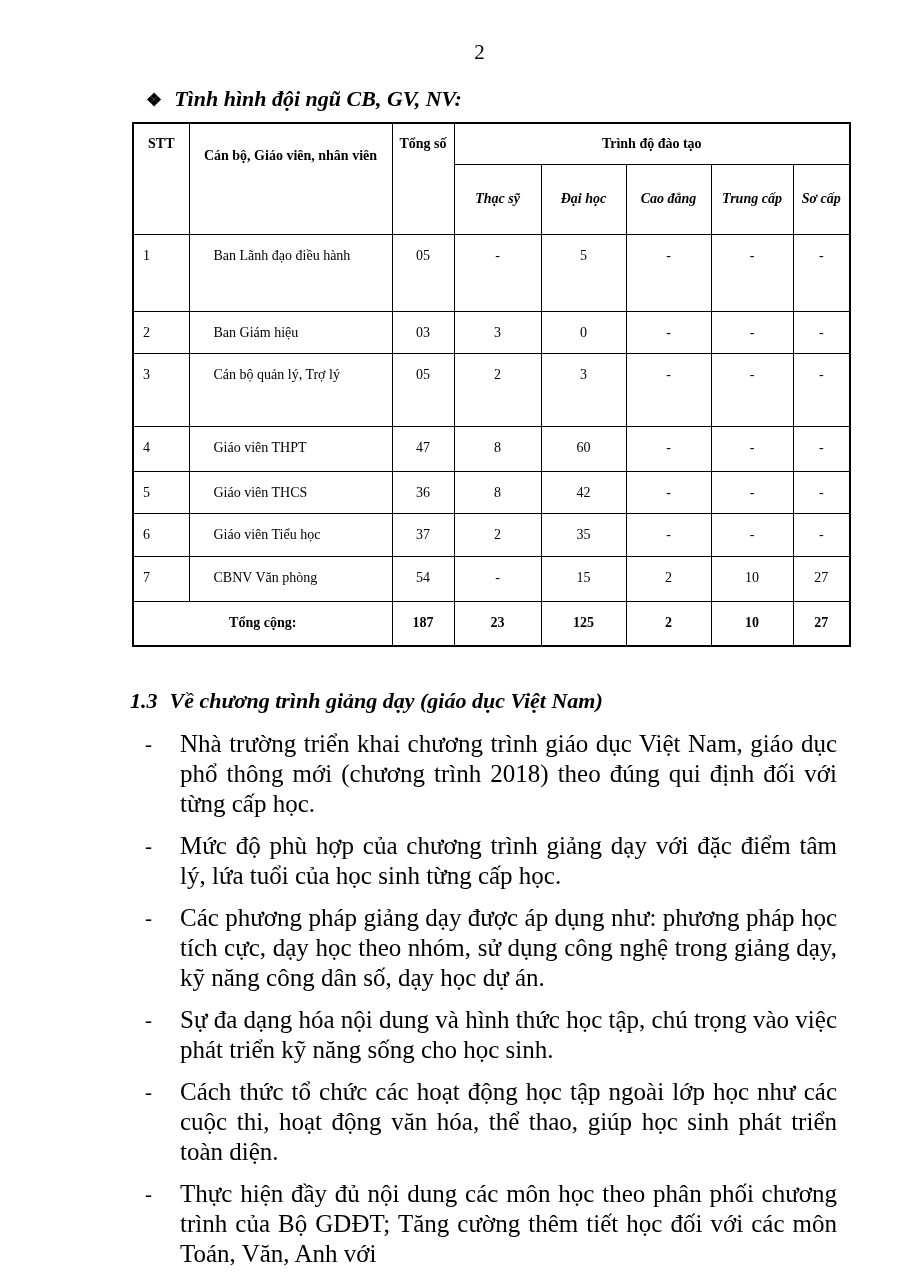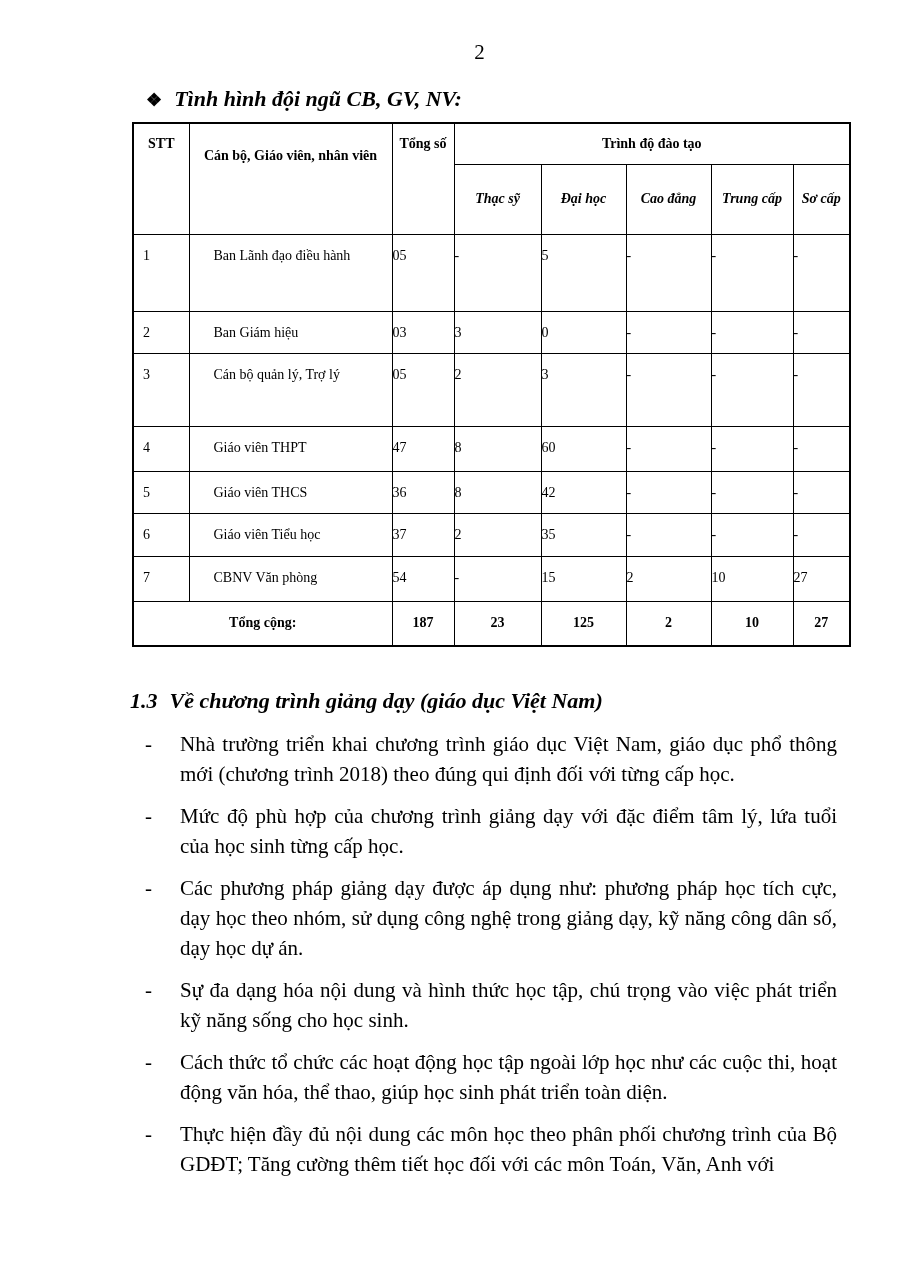--- a/index.html
+++ b/index.html
@@ -36,21 +36,21 @@
   .staff-table tr.h1 { height: 41px; }
   .staff-table tr.h2 { height: 70px; }
   .staff-table th.rspan { vertical-align: top; line-height: 40px; padding-top: 0; }
   .staff-table th.stt-h { padding-top: 4px; line-height: 32px; }
   .staff-table th.name-h { padding-top: 12px; margin-left: 48px; }
   .staff-table tr.h2 th { font-style: italic; line-height: 30px; padding: 0 4px; }
 
   .staff-table tbody td {
     vertical-align: top; padding-top: 6px; line-height: 30px;
   }
-  .staff-table td.c { }
+  .staff-table td.c { text-align: center; }
   .staff-table td.name { text-align: justify; padding-left: 24px; padding-right: 9px; }
   .staff-table td.stt { padding-left: 9px; }
 
   .staff-table tr.r1 { height: 77px; }
   .staff-table tr.r2 { height: 42px; }
   .staff-table tr.r3 { height: 73px; }
   .staff-table tr.r4 { height: 45px; }
   .staff-table tr.r5 { height: 42px; }
   .staff-table tr.r6 { height: 43px; }
   .staff-table tr.r7 { height: 45px; }
@@ -62,21 +62,21 @@
     font-size: 22px; font-weight: bold; font-style: italic;
   }
   .section-title .sec-num { margin-right: 12px; }
 
   .bullet-list { position: absolute; top: 729px; left: 145px; width: 692px; }
   .bullet-item { display: flex; margin-bottom: 12px; }
   .bullet-item .dash {
     flex: 0 0 35px; font-size: 21px; line-height: 30px;
   }
   .bullet-item .btext {
-    flex: 1; font-size: 21px; line-height: 30px;
+    flex: 1; font-size: 25px; line-height: 30px;
     text-align: justify;
   }
 </style>
 </head>
 <body>
 
 <div class="page">
 
   <div class="page-number">2</div>
 

